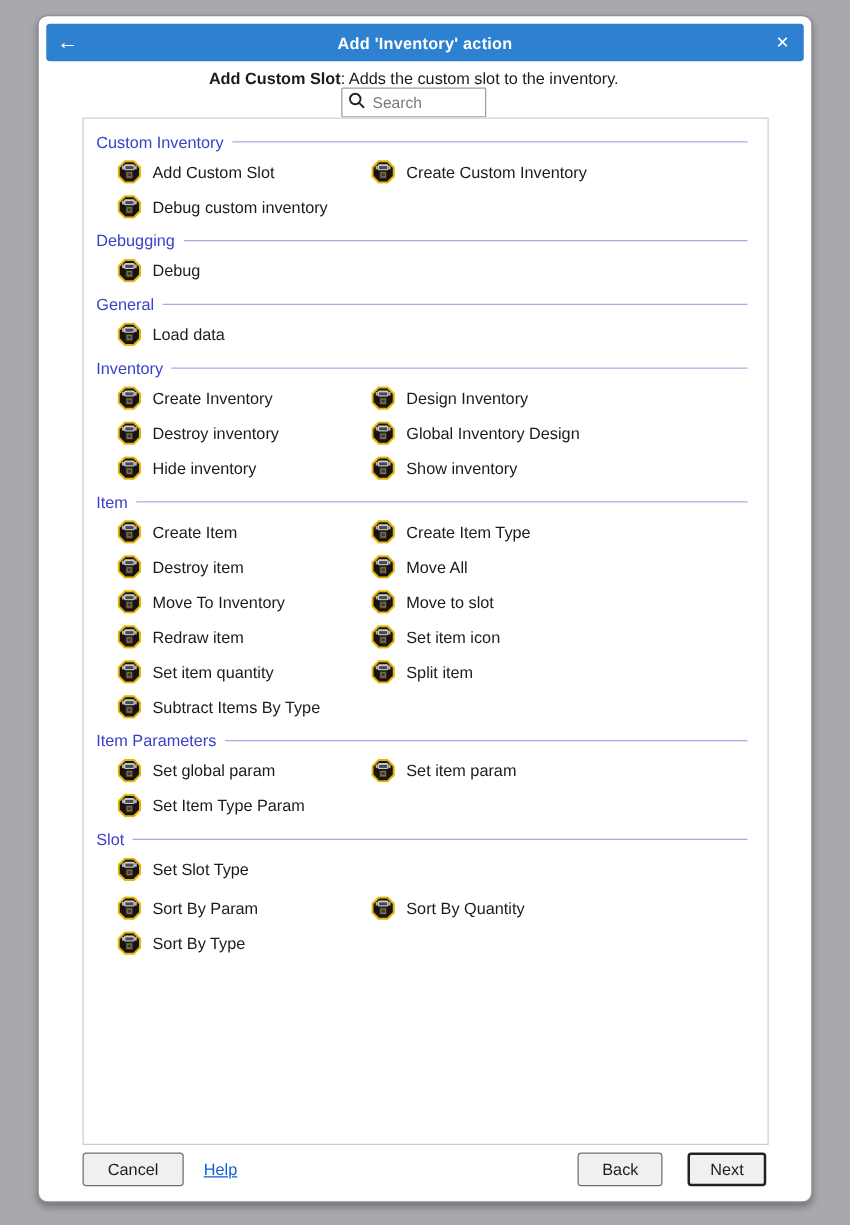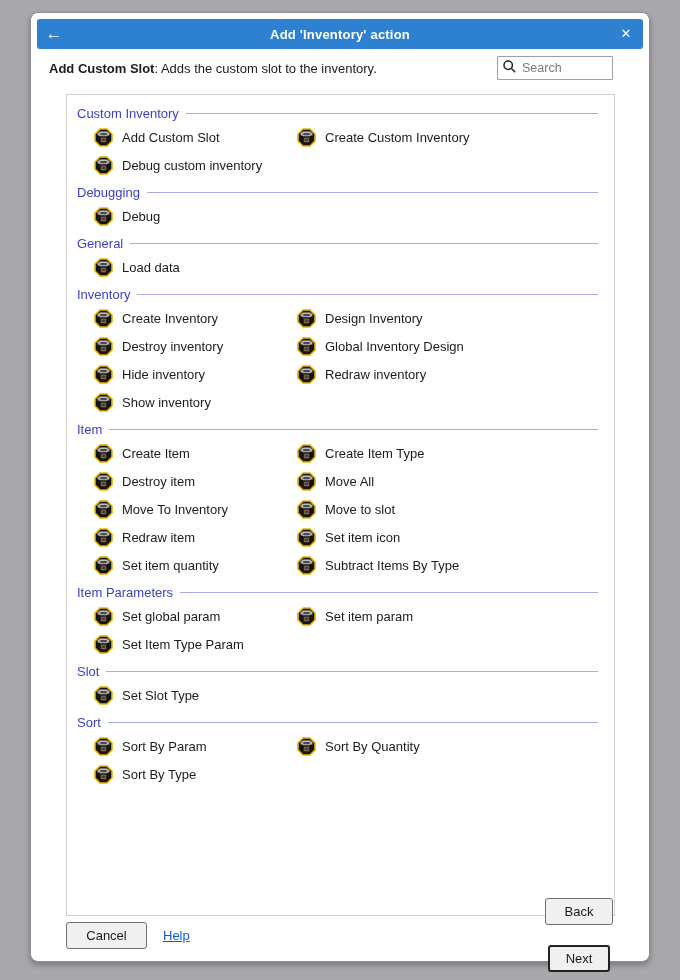--- a/index.html
+++ b/index.html
@@ -32,21 +32,21 @@
   .tb-title{
     flex:1;text-align:center;font-size:13px;font-weight:600;letter-spacing:.2px;
   }
   .tb-close{
     width:34px;text-align:center;font-size:13px;line-height:30px;color:#fff;
     cursor:default;user-select:none;
   }
   
   .desc-row{
     position:absolute;left:18px;right:36px;top:42px;height:26px;
-    display:flex;align-items:center;justify-content:space-between;
+    display:flex;align-items:center;justify-content:space-between;flex-direction:column;
   }
   .desc{font-size:13px;color:#1b1b1b;white-space:nowrap;}
   .desc b{font-weight:700;}
   .searchbox{
     position:relative;width:116px;height:24px;flex:0 0 auto;
   }
   .searchbox input{
     width:100%;height:100%;box-sizing:border-box;
     border:1px solid #9f9f9f;border-radius:1px;background:#fff;
     font-family:"Liberation Sans",sans-serif;font-size:12.5px;color:#333;
@@ -77,21 +77,21 @@
   }
   .action-item .item-label{font-size:13px;color:#1b1b1b;white-space:nowrap;}
   .robot-icon{width:19px;height:19px;flex:0 0 auto;display:inline-block;}
   
   .footer{
     position:absolute;left:35px;right:36px;bottom:12px;height:28px;
     display:flex;align-items:center;justify-content:space-between;
   }
   .footer .left,.footer .right{display:flex;align-items:center;}
   .footer .left{gap:16px;}
-  .footer .right{gap:20px;flex-direction:column;}
+  .footer .right{gap:20px;}
   .btn{
     height:27px;box-sizing:border-box;border:1px solid #707070;border-radius:3px;
     background:#f0f0f0;font-family:"Liberation Sans",sans-serif;font-size:13px;
     color:#1b1b1b;padding:0 16px;cursor:default;
   }
   .btn-cancel{min-width:81px;}
   .btn-back{min-width:68px;}
   .btn-next{min-width:60px;border:2px solid #222;font-weight:400;}
   .help-link{
     font-size:13px;color:var(--help_link,#0b5ed7);text-decoration:underline;cursor:default;
@@ -274,32 +274,20 @@
       <rect x="3.6" y="4.6" width="1.6" height="2.9" fill="#b5b5b5"></rect>
       <rect x="13.8" y="4.6" width="1.6" height="2.9" fill="#b5b5b5"></rect>
       <rect x="5.2" y="3.4" width="8.6" height="4.8" rx="1.2" fill="#c9c9c9"></rect>
       <rect x="6.3" y="4.9" width="6.4" height="2.4" fill="#4a4a4a"></rect>
       <rect x="6.8" y="9.3" width="5.4" height="5.3" fill="#8a6d4a" stroke="#2e2416" stroke-width="0.8"></rect>
       <rect x="8.2" y="10.7" width="2.7" height="2.3" fill="#3b3b3b"></rect>
     </svg>
     <span class="item-label">Hide inventory</span>
   </div>
 
-  <div class="action-item">
-    <svg class="robot-icon" viewBox="0 0 19 19">
-      <polygon points="6,1 13,1 18,6 18,13 13,18 6,18 1,13 1,6" fill="#141414" stroke="#e8b400" stroke-width="1.6"></polygon>
-      <rect x="3.6" y="4.6" width="1.6" height="2.9" fill="#b5b5b5"></rect>
-      <rect x="13.8" y="4.6" width="1.6" height="2.9" fill="#b5b5b5"></rect>
-      <rect x="5.2" y="3.4" width="8.6" height="4.8" rx="1.2" fill="#c9c9c9"></rect>
-      <rect x="6.3" y="4.9" width="6.4" height="2.4" fill="#4a4a4a"></rect>
-      <rect x="6.8" y="9.3" width="5.4" height="5.3" fill="#8a6d4a" stroke="#2e2416" stroke-width="0.8"></rect>
-      <rect x="8.2" y="10.7" width="2.7" height="2.3" fill="#3b3b3b"></rect>
-    </svg>
-    <span class="item-label">Redraw inventory</span>
-  </div>
 
   <div class="action-item">
     <svg class="robot-icon" viewBox="0 0 19 19">
       <polygon points="6,1 13,1 18,6 18,13 13,18 6,18 1,13 1,6" fill="#141414" stroke="#e8b400" stroke-width="1.6"></polygon>
       <rect x="3.6" y="4.6" width="1.6" height="2.9" fill="#b5b5b5"></rect>
       <rect x="13.8" y="4.6" width="1.6" height="2.9" fill="#b5b5b5"></rect>
       <rect x="5.2" y="3.4" width="8.6" height="4.8" rx="1.2" fill="#c9c9c9"></rect>
       <rect x="6.3" y="4.9" width="6.4" height="2.4" fill="#4a4a4a"></rect>
       <rect x="6.8" y="9.3" width="5.4" height="5.3" fill="#8a6d4a" stroke="#2e2416" stroke-width="0.8"></rect>
       <rect x="8.2" y="10.7" width="2.7" height="2.3" fill="#3b3b3b"></rect>
@@ -425,20 +413,32 @@
       <rect x="3.6" y="4.6" width="1.6" height="2.9" fill="#b5b5b5"></rect>
       <rect x="13.8" y="4.6" width="1.6" height="2.9" fill="#b5b5b5"></rect>
       <rect x="5.2" y="3.4" width="8.6" height="4.8" rx="1.2" fill="#c9c9c9"></rect>
       <rect x="6.3" y="4.9" width="6.4" height="2.4" fill="#4a4a4a"></rect>
       <rect x="6.8" y="9.3" width="5.4" height="5.3" fill="#8a6d4a" stroke="#2e2416" stroke-width="0.8"></rect>
       <rect x="8.2" y="10.7" width="2.7" height="2.3" fill="#3b3b3b"></rect>
     </svg>
     <span class="item-label">Set item quantity</span>
   </div>
 
+  <div class="action-item">
+    <svg class="robot-icon" viewBox="0 0 19 19">
+      <polygon points="6,1 13,1 18,6 18,13 13,18 6,18 1,13 1,6" fill="#141414" stroke="#e8b400" stroke-width="1.6"></polygon>
+      <rect x="3.6" y="4.6" width="1.6" height="2.9" fill="#b5b5b5"></rect>
+      <rect x="13.8" y="4.6" width="1.6" height="2.9" fill="#b5b5b5"></rect>
+      <rect x="5.2" y="3.4" width="8.6" height="4.8" rx="1.2" fill="#c9c9c9"></rect>
+      <rect x="6.3" y="4.9" width="6.4" height="2.4" fill="#4a4a4a"></rect>
+      <rect x="6.8" y="9.3" width="5.4" height="5.3" fill="#8a6d4a" stroke="#2e2416" stroke-width="0.8"></rect>
+      <rect x="8.2" y="10.7" width="2.7" height="2.3" fill="#3b3b3b"></rect>
+    </svg>
+    <span class="item-label">Split item</span>
+  </div>
 
   <div class="action-item">
     <svg class="robot-icon" viewBox="0 0 19 19">
       <polygon points="6,1 13,1 18,6 18,13 13,18 6,18 1,13 1,6" fill="#141414" stroke="#e8b400" stroke-width="1.6"></polygon>
       <rect x="3.6" y="4.6" width="1.6" height="2.9" fill="#b5b5b5"></rect>
       <rect x="13.8" y="4.6" width="1.6" height="2.9" fill="#b5b5b5"></rect>
       <rect x="5.2" y="3.4" width="8.6" height="4.8" rx="1.2" fill="#c9c9c9"></rect>
       <rect x="6.3" y="4.9" width="6.4" height="2.4" fill="#4a4a4a"></rect>
       <rect x="6.8" y="9.3" width="5.4" height="5.3" fill="#8a6d4a" stroke="#2e2416" stroke-width="0.8"></rect>
       <rect x="8.2" y="10.7" width="2.7" height="2.3" fill="#3b3b3b"></rect>
@@ -510,24 +510,20 @@
       <rect x="6.3" y="4.9" width="6.4" height="2.4" fill="#4a4a4a"></rect>
       <rect x="6.8" y="9.3" width="5.4" height="5.3" fill="#8a6d4a" stroke="#2e2416" stroke-width="0.8"></rect>
       <rect x="8.2" y="10.7" width="2.7" height="2.3" fill="#3b3b3b"></rect>
     </svg>
     <span class="item-label">Set Slot Type</span>
   </div>
 </div>
   </section>
 
   <section class="category">
-    <div class="cat-head">
-      <span class="cat-label">Sort</span>
-      <span class="cat-line"></span>
-    </div>
     <div class="cat-items">
   <div class="action-item">
     <svg class="robot-icon" viewBox="0 0 19 19">
       <polygon points="6,1 13,1 18,6 18,13 13,18 6,18 1,13 1,6" fill="#141414" stroke="#e8b400" stroke-width="1.6"></polygon>
       <rect x="3.6" y="4.6" width="1.6" height="2.9" fill="#b5b5b5"></rect>
       <rect x="13.8" y="4.6" width="1.6" height="2.9" fill="#b5b5b5"></rect>
       <rect x="5.2" y="3.4" width="8.6" height="4.8" rx="1.2" fill="#c9c9c9"></rect>
       <rect x="6.3" y="4.9" width="6.4" height="2.4" fill="#4a4a4a"></rect>
       <rect x="6.8" y="9.3" width="5.4" height="5.3" fill="#8a6d4a" stroke="#2e2416" stroke-width="0.8"></rect>
       <rect x="8.2" y="10.7" width="2.7" height="2.3" fill="#3b3b3b"></rect>

